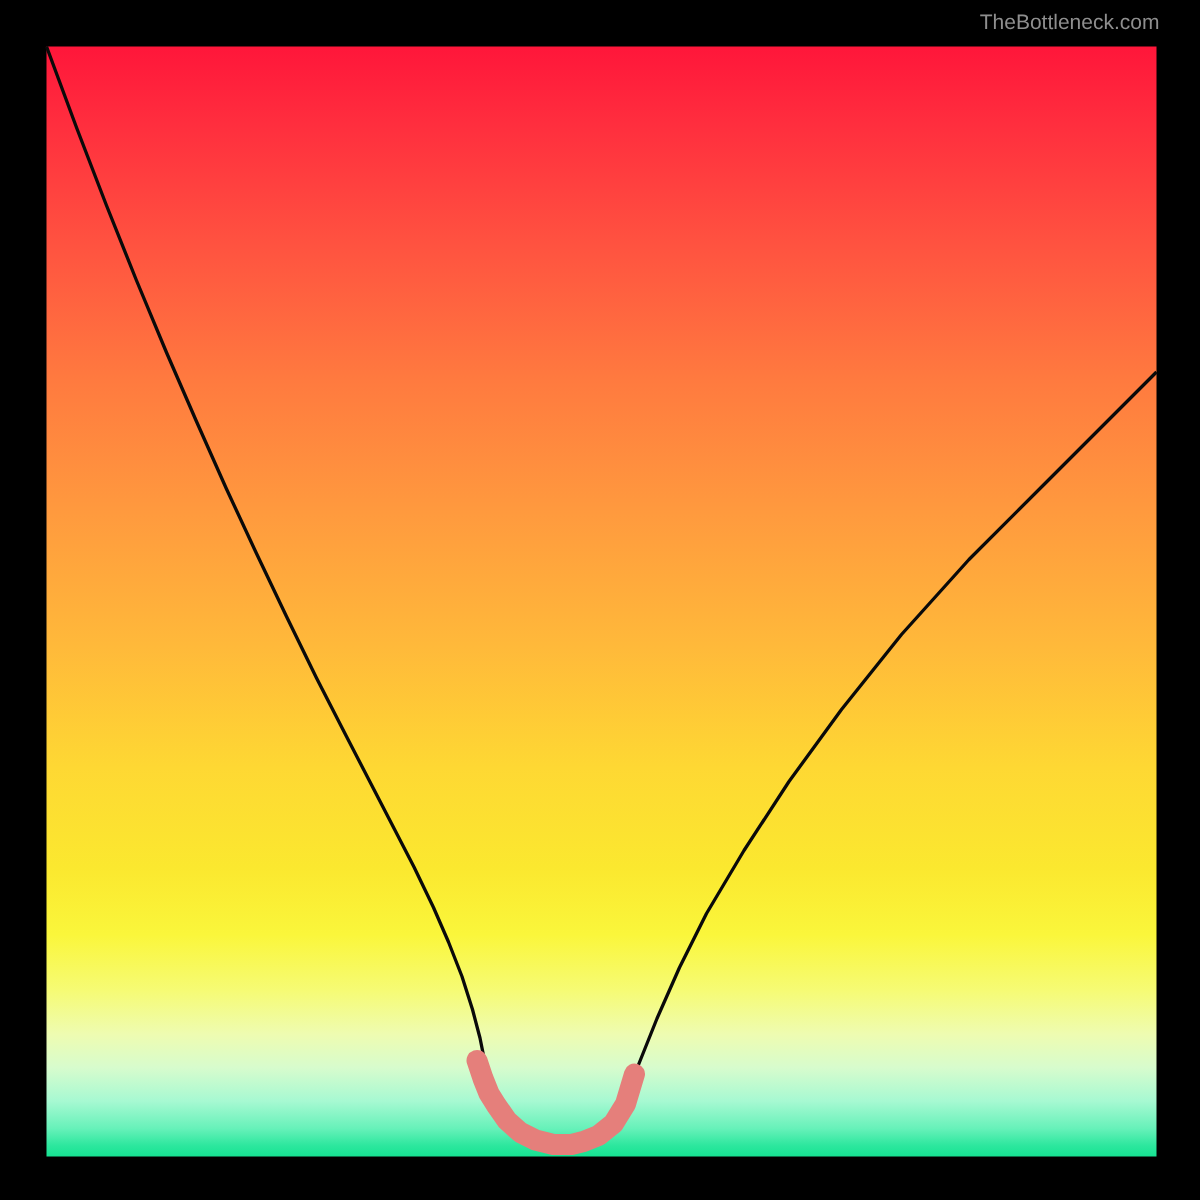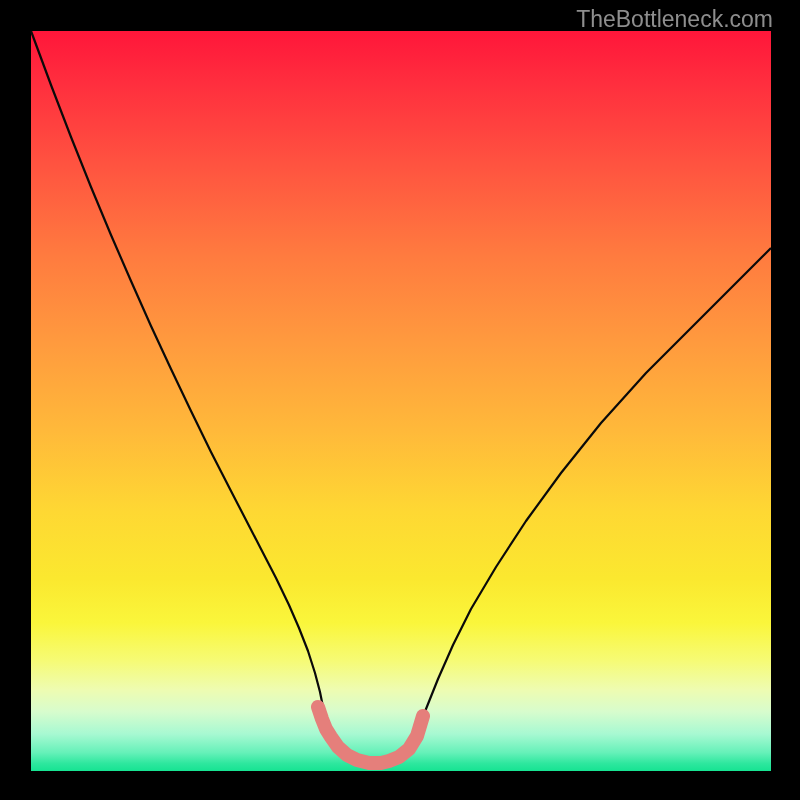--- a/index.html
+++ b/index.html
@@ -55,14 +55,14 @@
 
 <div class="stage">
 
   <div class="chart-area" style="left: 31px; top: 31px; width: 740px; height: 740px;"></div>
 
   <svg class="svg-overlay" width="800" height="800" viewBox="0 0 800 800">
       <path d="M31.00 31.00 L51.00 85.00 L71.00 137.00 L91.00 187.00 L111.00 235.00 L131.00 281.00 L151.00 326.00 L171.00 369.00 L191.00 411.00 L211.00 452.00 L231.00 491.00 L246.00 520.00 L261.00 549.00 L276.00 578.00 L289.00 605.00 L299.00 628.00 L308.00 651.00 L315.00 673.00 L320.00 692.00 L323.00 707.00 L326.00 721.00 L331.00 735.00 L341.00 751.00 L351.00 759.00 L365.00 764.00 L379.00 765.00 L387.00 764.00 L397.00 761.00 L405.00 755.00 L411.00 745.00 L417.00 731.00 L426.00 709.00 L438.00 679.00 L453.00 645.00 L471.00 609.00 L496.00 567.00 L526.00 521.00 L561.00 473.00 L601.00 423.00 L646.00 373.00 L696.00 323.00 L746.00 273.00 L771.00 248.00" fill="none" stroke="#0a0a0a" stroke-width="2.2" stroke-linejoin="round"></path>
       <path d="M318.00 707.00 L322.00 719.00 L326.00 729.00 L331.00 737.00 L338.00 747.00 L347.00 755.00 L357.00 760.00 L369.00 763.00 L381.00 763.00 L389.00 761.00 L399.00 757.00 L409.00 749.00 L417.00 736.00 L423.00 716.00" fill="none" stroke="#e57f7b" stroke-width="14" stroke-linejoin="round" stroke-linecap="round"></path>
     </svg>
 
-  <div class="watermark" style="right: 27px; top: 6px; font-size: 23px;">TheBottleneck.com</div>
+  <div class="watermark" style="right: 27px; top: 6px; font-size: 14px;">TheBottleneck.com</div>
 </div>
 
 </body></html>

